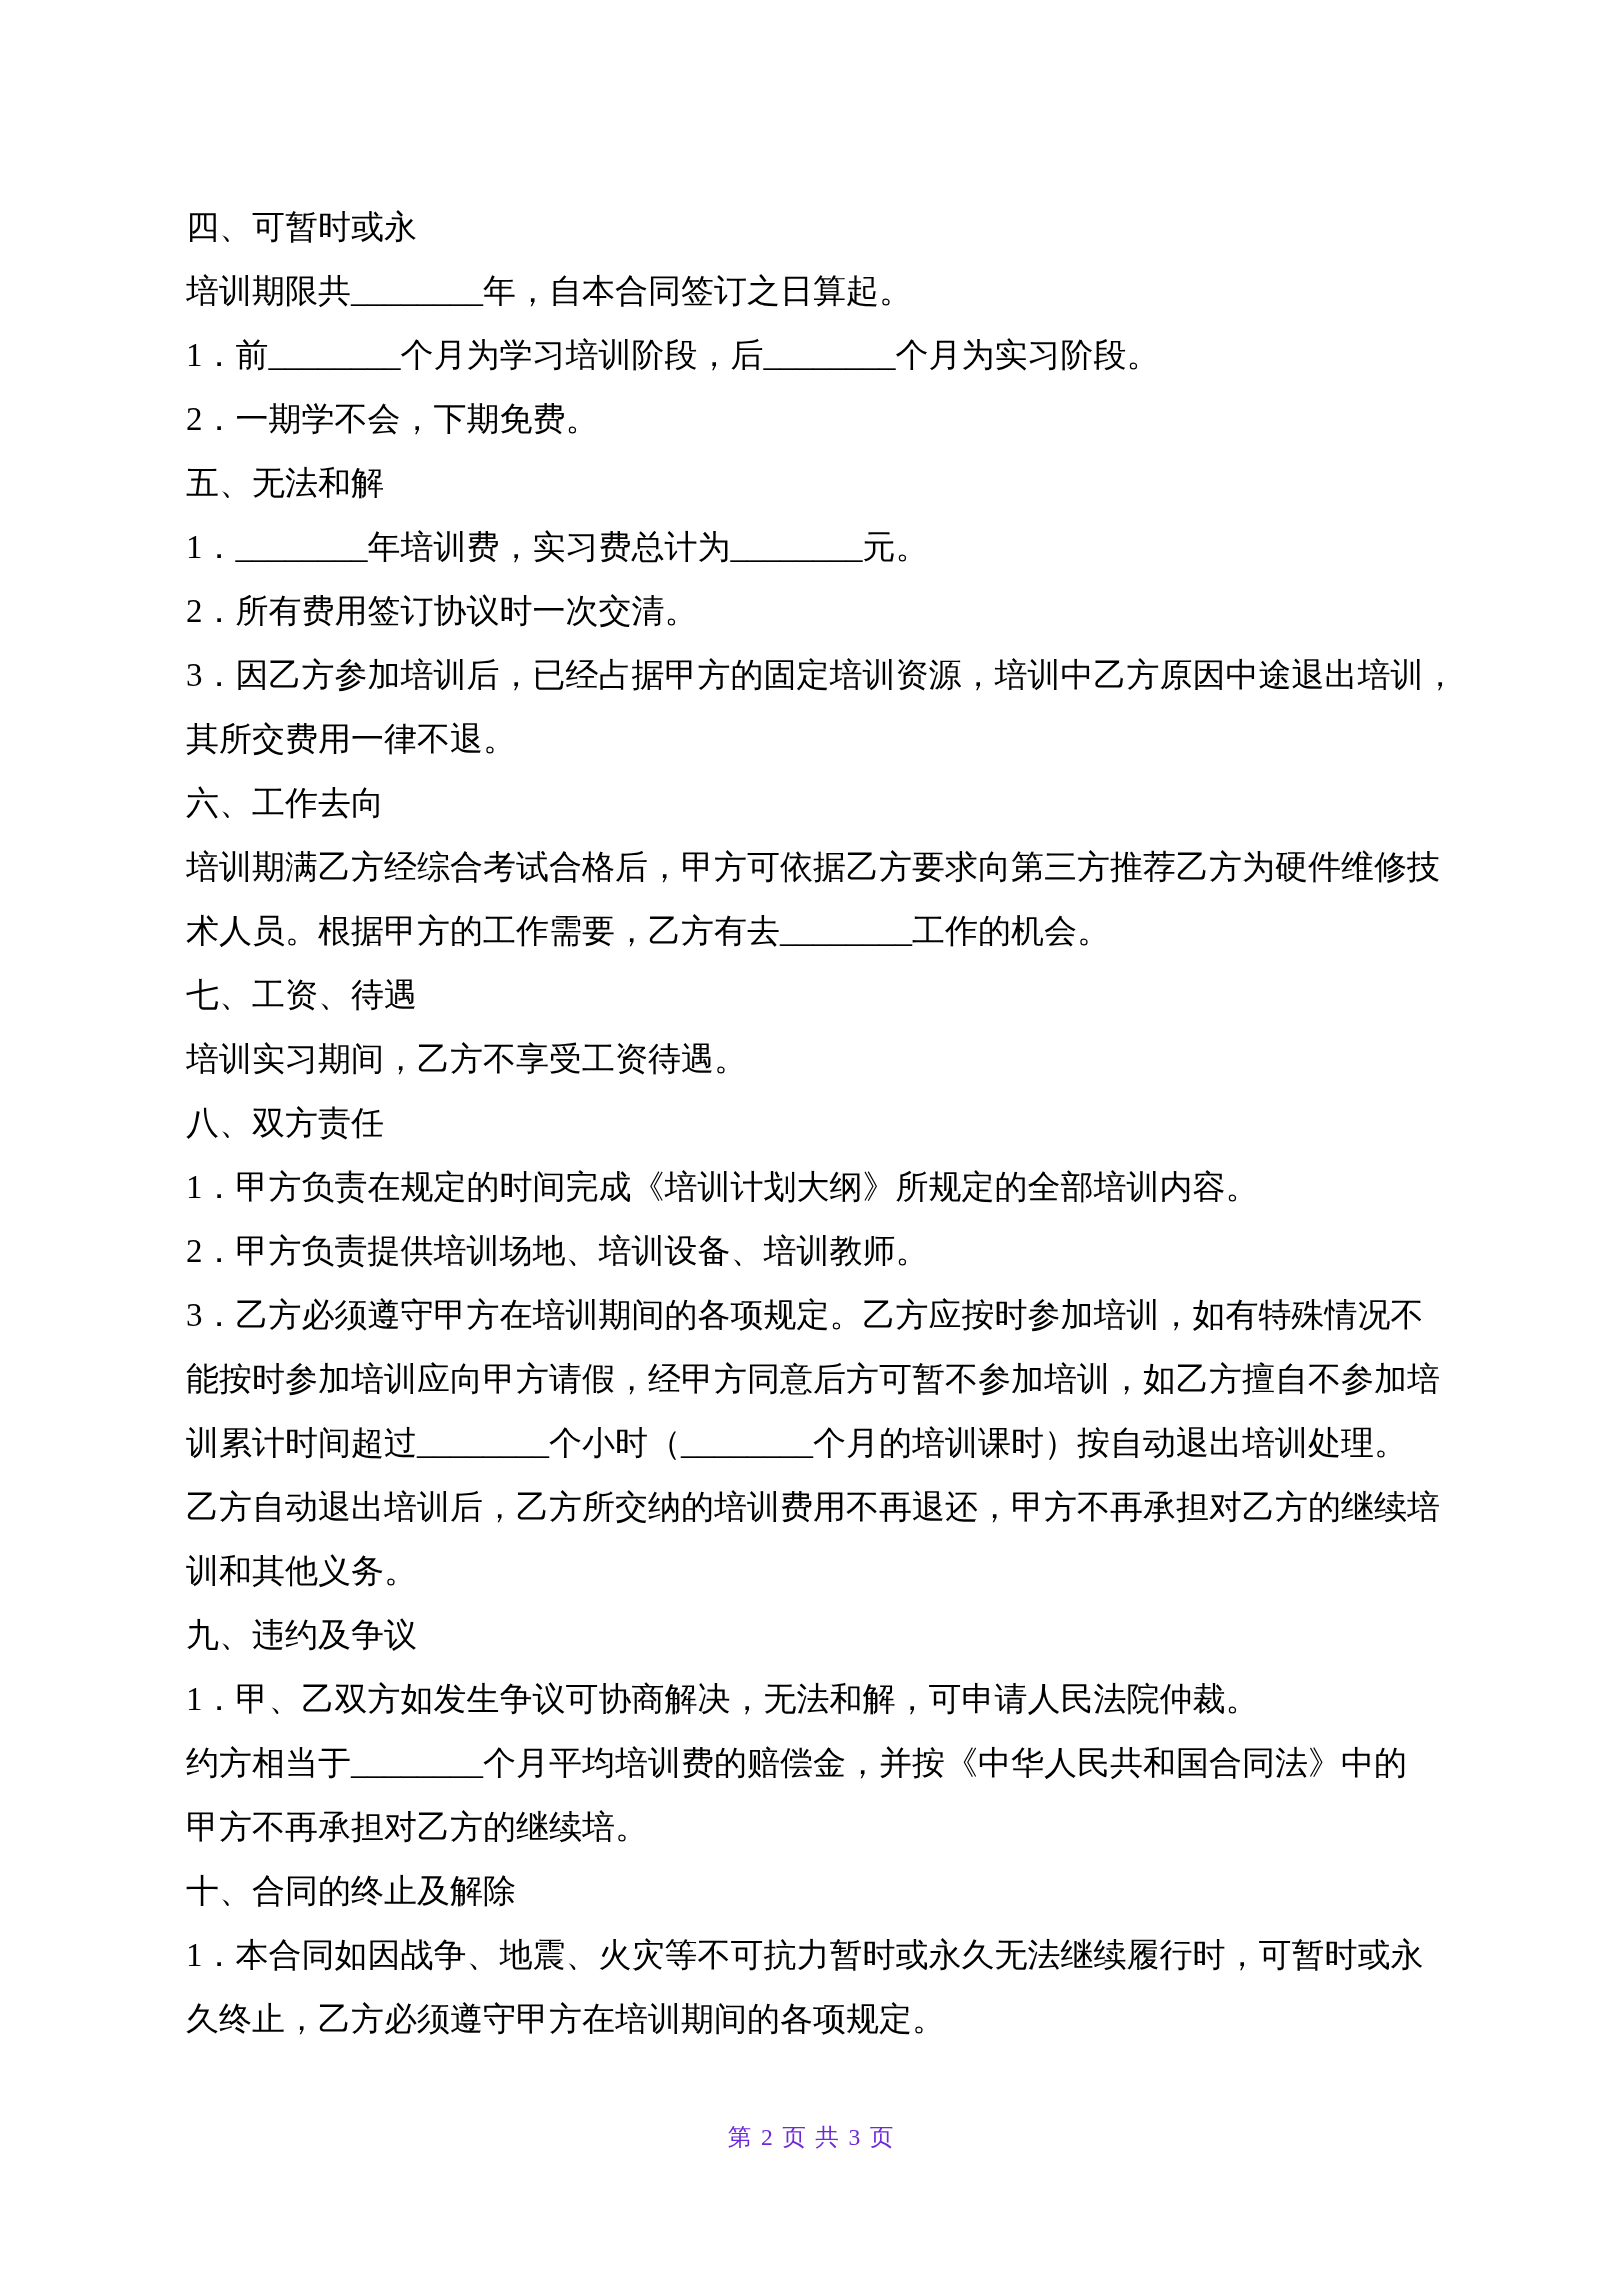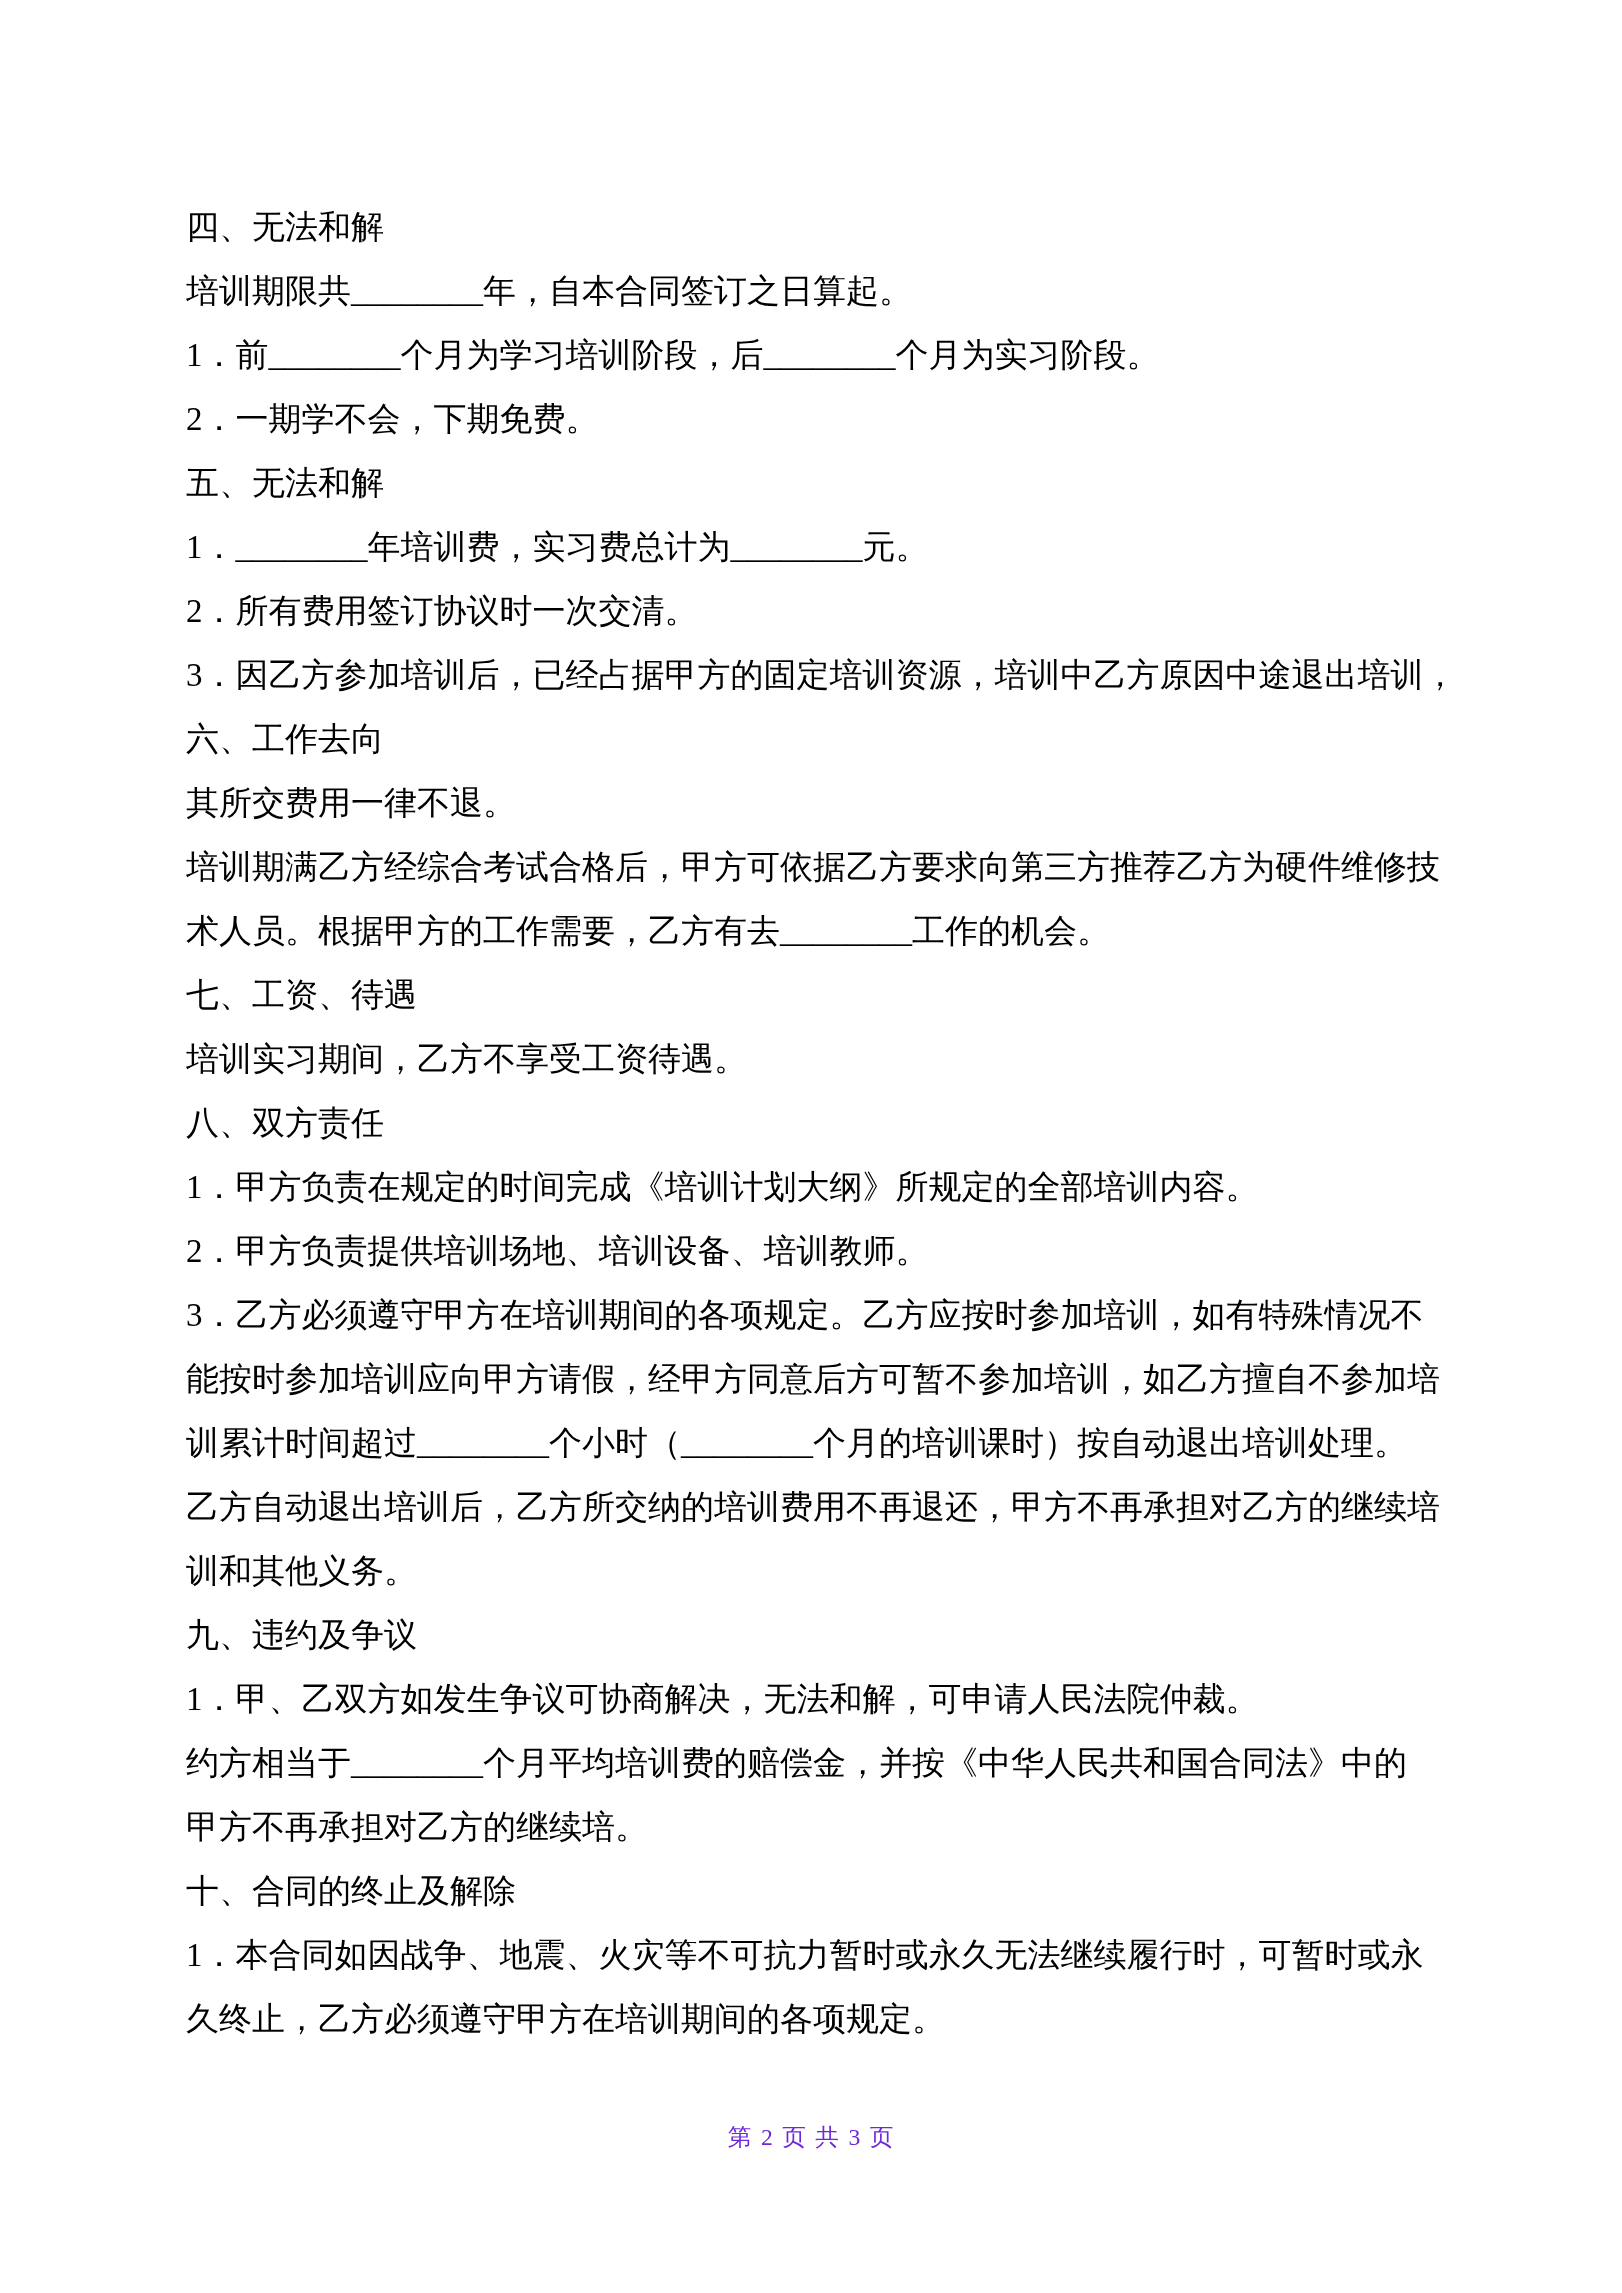--- a/index.html
+++ b/index.html
@@ -46,30 +46,30 @@
     letter-spacing: 1.8px;
     white-space: pre;
     color: #6d28d9;
   }
 </style>
 </head>
 <body>
 
 <div class="page">
   <div class="body-text">
-    <div class="line section-heading">四、无法和解</div>
+    <div class="line section-heading">四、可暂时或永</div>
     <div class="line">培训期限共________年，自本合同签订之日算起。</div>
     <div class="line">1．前________个月为学习培训阶段，后________个月为实习阶段。</div>
     <div class="line">2．一期学不会，下期免费。</div>
     <div class="line section-heading">五、无法和解</div>
     <div class="line">1．________年培训费，实习费总计为________元。</div>
     <div class="line">2．所有费用签订协议时一次交清。</div>
     <div class="line">3．因乙方参加培训后，已经占据甲方的固定培训资源，培训中乙方原因中途退出培训，</div>
+    <div class="line">其所交费用一律不退。</div>
     <div class="line section-heading">六、工作去向</div>
-    <div class="line">其所交费用一律不退。</div>
     <div class="line">培训期满乙方经综合考试合格后，甲方可依据乙方要求向第三方推荐乙方为硬件维修技</div>
     <div class="line">术人员。根据甲方的工作需要，乙方有去________工作的机会。</div>
     <div class="line section-heading">七、工资、待遇</div>
     <div class="line">培训实习期间，乙方不享受工资待遇。</div>
     <div class="line section-heading">八、双方责任</div>
     <div class="line">1．甲方负责在规定的时间完成《培训计划大纲》所规定的全部培训内容。</div>
     <div class="line">2．甲方负责提供培训场地、培训设备、培训教师。</div>
     <div class="line">3．乙方必须遵守甲方在培训期间的各项规定。乙方应按时参加培训，如有特殊情况不</div>
     <div class="line">能按时参加培训应向甲方请假，经甲方同意后方可暂不参加培训，如乙方擅自不参加培</div>
     <div class="line">训累计时间超过________个小时（________个月的培训课时）按自动退出培训处理。</div>

